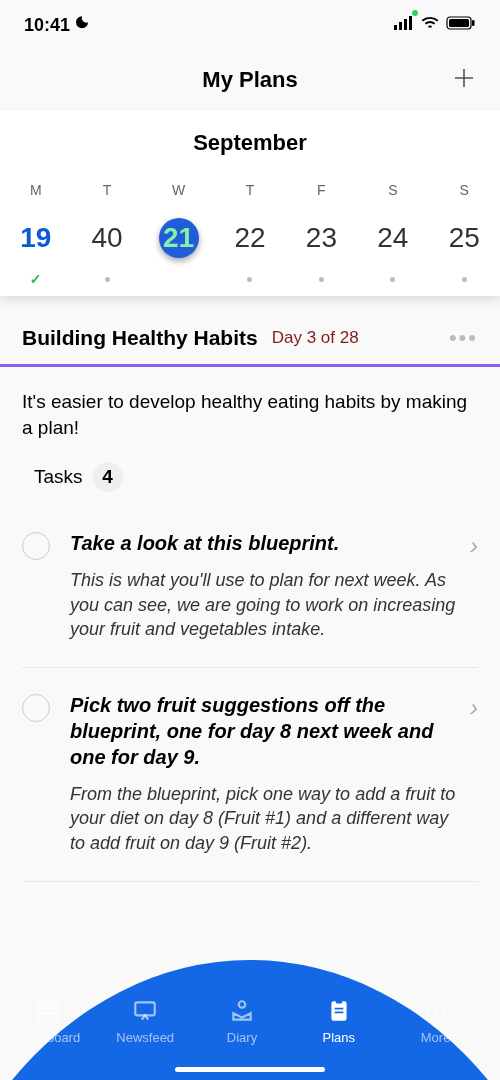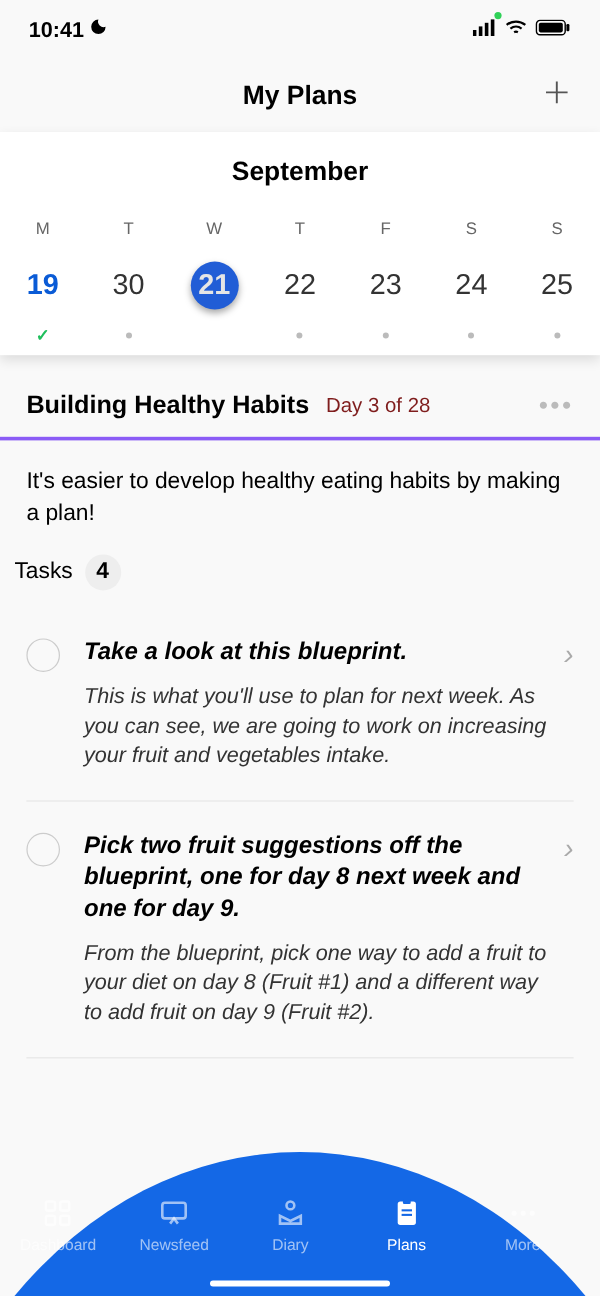--- a/index.html
+++ b/index.html
@@ -16,36 +16,36 @@
   .header { height: 60px; display: flex; align-items: center; justify-content: center; position: relative; }
   .header-title { font-size: 22px; font-weight: 700; }
   .header-add { position: absolute; right: 24px; font-size: 30px; color: #555; font-weight: 300; }
 
   
   .cal { background: #fff; padding: 20px 0 8px; box-shadow: 0 4px 10px rgba(0,0,0,0.12); margin-bottom: 30px; }
   .cal-month { text-align: center; font-size: 22px; font-weight: 700; margin-bottom: 26px; }
   .cal-row { display: flex; }
   .cal-col { flex: 1; text-align: center; }
   .cal-day-label { font-size: 14px; color: #666; margin-bottom: 20px; }
-  .cal-date { font-size: 24px; font-weight: 500; color: #333; height: 40px; display: flex; align-items: center; justify-content: center; }
+  .cal-date { font-size: 28px; font-weight: 500; color: #333; height: 40px; display: flex; align-items: center; justify-content: center; }
   .date-active { color: #0a5bd6; font-weight: 700; }
-  .date-today { background: #215dd6; color: #e5e5e5; width: 40px; height: 40px; border-radius: 50%; margin: 0 auto; font-weight: 700; box-shadow: 0 3px 6px rgba(0,0,0,0.35); position: relative; }
+  .date-today { background: #215dd6; color: #86efac; width: 40px; height: 40px; border-radius: 50%; margin: 0 auto; font-weight: 700; box-shadow: 0 3px 6px rgba(0,0,0,0.35); position: relative; }
   .date-today::before { content:''; position:absolute; inset:-4px; border-radius:50%; background:rgba(120,140,170,0.25); z-index:-1; }
   .cal-mark { height: 18px; margin-top: 12px; display: flex; justify-content: center; align-items: center; }
   .check { color: #1fbf5c; font-size: 14px; font-weight: 700; }
   .dot { width: 5px; height: 5px; border-radius: 50%; background: #bbb; }
 
   
   .plan-head { padding: 0 22px 14px; display: flex; align-items: center; border-bottom: 3px solid #8b5cf6; }
   .plan-title { font-size: 21px; font-weight: 700; margin-right: 14px; }
   .plan-sub { font-size: 17px; color: #7f1d1d; }
   .plan-more { margin-left: auto; color: #bbb; font-size: 22px; letter-spacing: 2px; line-height: 0; }
 
   .desc { padding: 22px; font-size: 19px; line-height: 1.35; }
-  .tasks-head { padding: 0 12px 24px; display: flex; align-items: center; font-size: 19px; }
+  .tasks-head { padding: 0 34px 24px; display: flex; align-items: center; font-size: 19px; }
   .tasks-head .count { margin-left: 10px; width: 30px; height: 30px; border-radius: 50%; background: #eee; display: flex; align-items: center; justify-content: center; font-weight: 700; }
 
   .tasks { padding: 0 22px; font-style: italic; }
   .task { display: flex; padding: 14px 0 26px; border-bottom: 1px solid #e7e7e7; margin-bottom: 10px; }
   .task-check { width: 28px; height: 28px; border: 1.5px solid #ccc; border-radius: 50%; flex-shrink: 0; margin-top: 2px; }
   .task-body { flex: 1; padding: 0 10px 0 20px; }
   .task-title { font-size: 20px; font-weight: 700; line-height: 1.3; margin-bottom: 12px; }
   .task-sub { font-size: 18px; line-height: 1.35; color: #333; }
   .task-chev { color: #aaa; font-size: 24px; flex-shrink: 0; align-self: flex-start; margin-top: 2px; }
 
@@ -125,21 +125,21 @@
       </div>
       <div class="cal-col">
         <div class="cal-day-label">S</div>
       </div>
     </div>
   <div class="cal-row" id="cal-dates">
       <div class="cal-col">
         <div class="cal-date date-active">19</div>
       </div>
       <div class="cal-col">
-        <div class="cal-date">30</div>
+        <div class="cal-date">40</div>
       </div>
       <div class="cal-col">
         <div class="cal-date date-today">21</div>
       </div>
       <div class="cal-col">
         <div class="cal-date">22</div>
       </div>
       <div class="cal-col">
         <div class="cal-date">23</div>
       </div>

